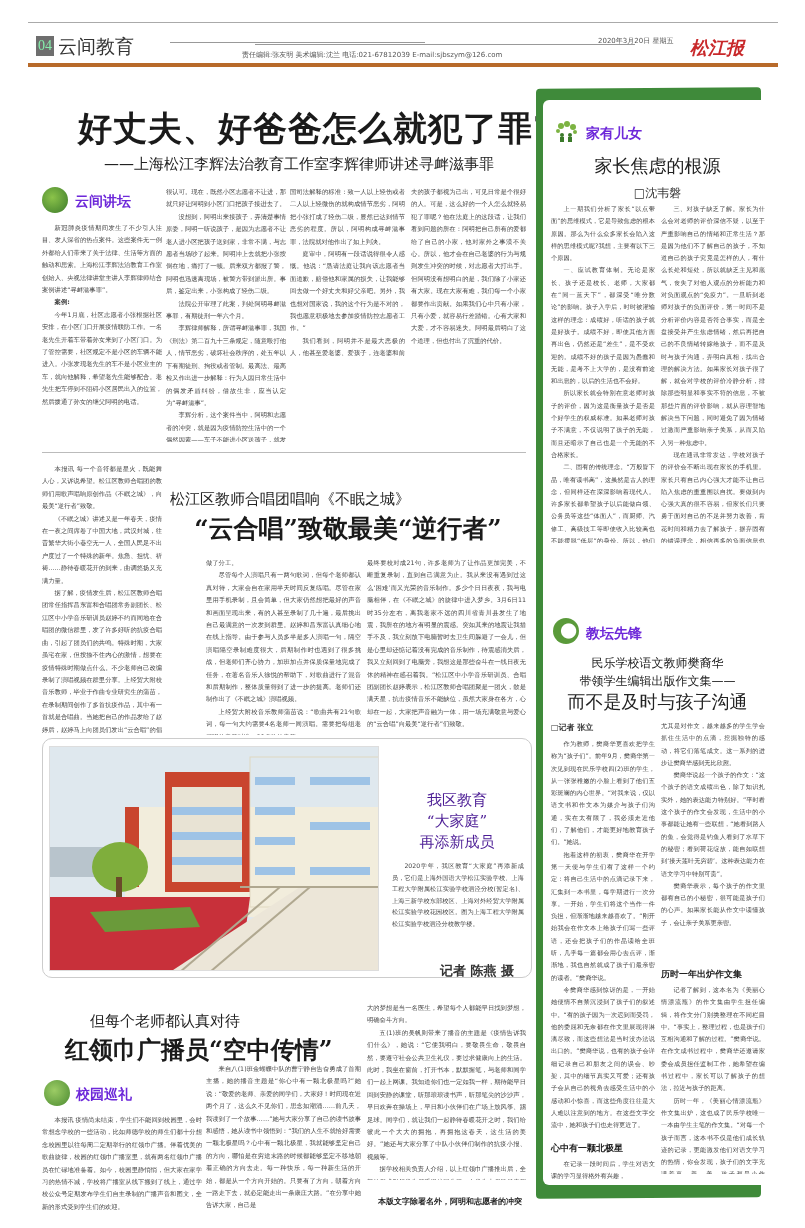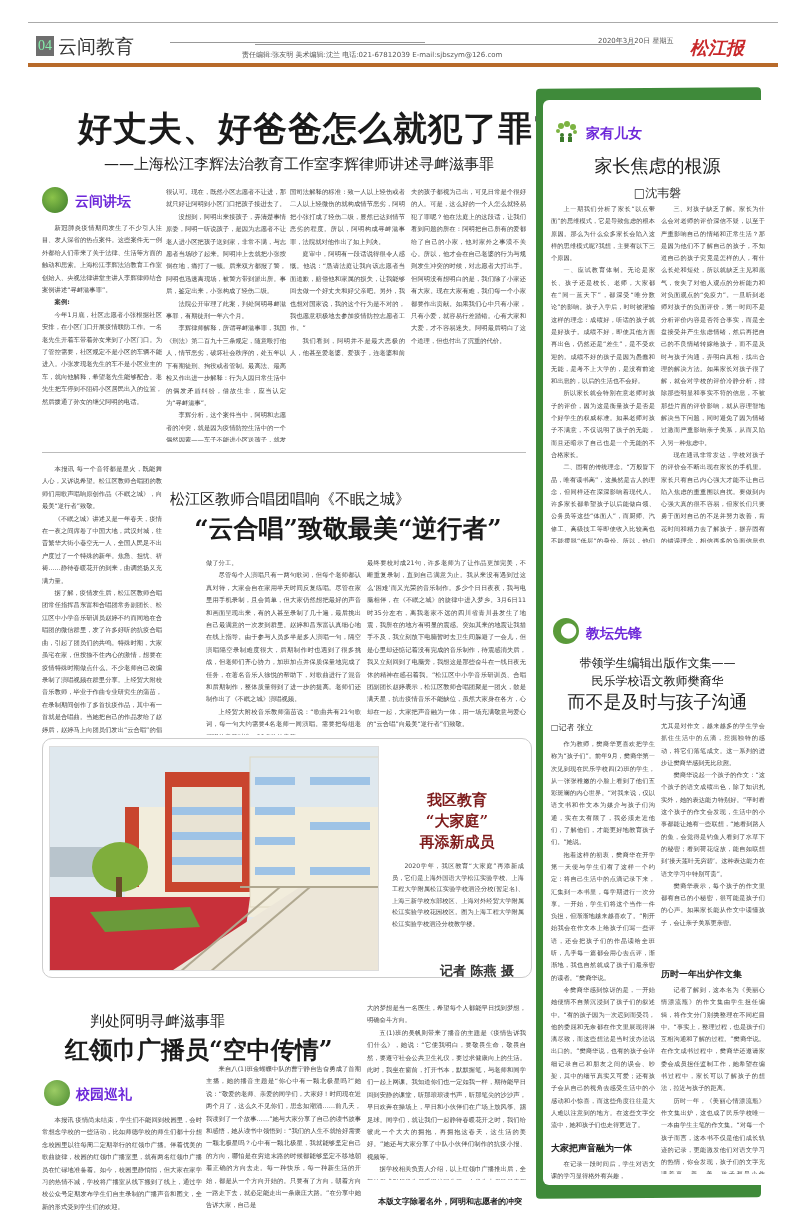--- a/index.html
+++ b/index.html
@@ -18,21 +18,21 @@
 .secicon{width:26px;height:26px;border-radius:50%;background:radial-gradient(circle at 40% 40%,#8bc34a,#3b7a2a)}
 .sectag{font-size:14px;font-weight:bold;color:#6d28d9;font-family:"DejaVu Sans",sans-serif}
 .col{font-size:6.3px;line-height:12.4px;color:#444;text-align:justify;overflow:hidden}
 .col p{text-indent:2em}
 .greenpanel{left:536px;top:88px;width:225px;height:1110px;background:#3f8a3a;border-radius:4px;transform:skewY(-0.4deg)}
 .whitepanel{left:543px;top:100px;width:228px;height:1085px;background:#fff;border-radius:6px}
 .panelhead{font-size:18px;font-weight:normal;color:#222;font-family:"DejaVu Serif",serif}
 .hr{height:1px;background:#bbb}
 .photo{left:49px;top:746px;width:330px;height:225px;overflow:hidden;border:1px solid #ddd}
 .photobox{left:42px;top:738px;width:490px;height:240px;border:1px solid #ccc;border-radius:10px}
-.capt{font-size:15px;font-weight:bold;color:#7f1d1d;text-align:center;line-height:21px;font-family:"DejaVu Serif",serif}
+.capt{font-size:15px;font-weight:normal;color:#4c1d95;text-align:center;line-height:21px;font-family:"DejaVu Serif",serif}
 .serifhead{font-family:"DejaVu Serif",serif;font-weight:bold;color:#1a1a1a}
 </style>
 </head>
 <body>
 
 <div class="abs topline"></div>
 <div class="abs pagenum">04</div>
 <div class="abs section">云间教育</div>
 <div class="abs midline" style="left:170px;width:255px"></div>
 <div class="abs dateline" style="left:598px;top:36px">2020年3月20日  星期五</div>
@@ -120,21 +120,21 @@
 <div class="abs" style="left:386px;top:790px;width:142px">
   <div class="capt">我区教育</div>
   <div class="capt">“大家庭”</div>
   <div class="capt">再添新成员</div>
 </div>
 <div class="abs col" style="left:392px;top:860px;width:132px;height:98px;font-size:6.2px;line-height:11.5px">
   <p>2020学年，我区教育“大家庭”再添新成员，它们是上海外国语大学松江实验学校、上海工程大学附属松江实验学校泗泾分校(暂定名)、上海三新学校东部校区、上海对外经贸大学附属松江实验学校花园校区。图为上海工程大学附属松江实验学校泗泾分校教学楼。</p>
 </div>
 <div class="abs" style="left:440px;top:962px;font-size:13px;color:#333;font-weight:bold">记者  陈燕  摄</div>
 
-<div class="abs" style="left:90px;top:1012px;width:180px;font-size:15px;color:#222">判处阿明寻衅滋事罪</div>
+<div class="abs" style="left:90px;top:1012px;width:180px;font-size:15px;color:#222">但每个老师都认真对待</div>
 <div class="abs serifhead" style="left:65px;top:1034px;font-size:24px;white-space:nowrap">红领巾广播员“空中传情”</div>
 <div class="abs secicon" style="left:44px;top:1080px;background:radial-gradient(circle at 40% 40%,#9ccc65,#4a8a30)"></div>
 <div class="abs sectag" style="left:76px;top:1086px">校园巡礼</div>
 <div class="abs col" style="left:42px;top:1114px;width:160px;height:100px">
   <p>本报讯 疫情尚未结束，学生们不能回到校园里，会时常想念学校的一些活动，比如师德学校的师生们都十分想念校园里以往每周二定期举行的红领巾广播。伴着优美的歌曲旋律，校园的红领巾广播室里，就有两名红领巾广播员在忙碌地准备着。如今，校园里静悄悄，但大家在家学习的热情不减，学校将广播室从线下搬到了线上，通过学校公众号定期发布学生们自主录制的广播声音和图文，全新的形式受到学生们的欢迎。</p>
 </div>
 <div class="abs col" style="left:206px;top:1063px;width:155px;height:152px">
   <p>来自八(1)班金蝴蝶中队的曹宁静自告奋勇成了首期主播，她的播音主题是“你心中有一颗北极星吗?”她说：“敬爱的老师、亲爱的同学们，大家好！时间现在近两个月了，这么久不见你们，思念如潮涌……前几天，我读到了一个故事……”她与大家分享了自己的读书故事和感悟，她从读书中领悟到：“我们的人生不就恰好需要一颗北极星吗？心中有一颗北极星，我就能够坚定自己的方向，哪怕是在穷途末路的时候都能够坚定不移地朝着正确的方向去走。每一种快乐，每一种新生活的开始，都是从一个方向开始的。只要有了方向，朝着方向一路走下去，就必定能走出一条康庄大路。”在分享中她告诉大家，自己是</p>
 </div>
 <div class="abs col" style="left:367px;top:1002px;width:159px;height:178px">
@@ -174,36 +174,36 @@
   <p>二、固有的传统理念。“万般皆下品，唯有读书高”，这虽然是古人的理念，但同样还在深深影响着现代人。许多家长都希望孩子以后能做白领、公务员等这些“体面人”，而厨师、汽修工、高级技工等即使收入比较高也不能摆脱“低层”的身份。所以，他们一旦得知孩子在学校的表现不佳，首先想到的就是孩子无法成为“体面人”，接着联想到孩子和自己以后的“惨状”，随即陷入焦虑甚至是愤怒。</p>
 </div>
 <div class="abs col" style="left:661px;top:203px;width:104px;height:340px;font-size:6.2px;line-height:12.3px">
   <p>三、对孩子缺乏了解。家长为什么会对老师的评价深信不疑，以至于严重影响自己的情绪和正常生活？那是因为他们不了解自己的孩子，不知道自己的孩子究竟是怎样的人，有什么长处和短处，所以就缺乏主见和底气，丧失了对他人观点的分析能力和对负面观点的“免疫力”。一旦听到老师对孩子的负面评价，第一时间不是分析评价内容是否符合事实，而是全盘接受并产生焦虑情绪，然后再把自己的不良情绪转嫁给孩子，而不是及时与孩子沟通，弄明白真相，找出合理的解决方法。如果家长对孩子很了解，就会对学校的评价冷静分析，排除那些明显和事实不符的信息，不被那些片面的评价影响，就从容理智地解决当下问题，同时避免了因为情绪过激而严重影响亲子关系，从而又陷入另一种焦虑中。</p>
   <p>现在通讯非常发达，学校对孩子的评价会不断出现在家长的手机里。家长只有自己内心强大才能不让自己陷入焦虑的重重围以自扰。要做到内心强大真的很不容易，但家长们只要勇于面对自己的不足并努力改善，肯花时间和精力去了解孩子，摒弃固有的错误理念，相信再多的负面信息也不会让自己陷入焦虑，亲子关系会越来越好，家庭生活也会越来越充满快乐和正能量。</p>
 </div>
 
 <div class="abs secicon" style="left:553px;top:618px;background:radial-gradient(circle at 60% 50%,#fff 35%,#5a9a3a 40%)"></div>
 <div class="abs sectag" style="left:586px;top:625px">教坛先锋</div>
 <div class="abs" style="left:545px;top:654px;width:225px;text-align:center;font-size:12px;color:#222;line-height:18px">
+  <div>民乐学校语文教师樊裔华</div>
   <div>带领学生编辑出版作文集——</div>
-  <div>民乐学校语文教师樊裔华</div>
 </div>
 <div class="abs panelhead" style="left:545px;top:690px;width:225px;text-align:center;font-size:18px">而不是及时与孩子沟通</div>
-<div class="abs" style="left:551px;top:722px;font-size:8px;color:#333;font-weight:normal">□记者  张立</div>
+<div class="abs" style="left:551px;top:722px;font-size:8px;color:#333;font-weight:bold">□记者  张立</div>
 <div class="abs col" style="left:551px;top:738px;width:104px;height:400px;font-size:6.2px;line-height:12.3px">
   <p>作为教师，樊裔华更喜欢把学生称为“孩子们”。前年9月，樊裔华第一次见到现在民乐学校四(2)班的学生，从一张张稚嫩的小脸上看到了他们五彩斑斓的内心世界。“对我来说，仅以语文书和作文本为媒介与孩子们沟通，实在太有限了，我必须走近他们，了解他们，才能更好地教育孩子们。”她说。</p>
   <p>抱着这样的初衷，樊裔华在开学第一天便与学生们有了这样一个约定：将自己生活中的点滴记录下来，汇集到一本书里，每学期进行一次分享。一开始，学生们将这个当作一件负担，但渐渐地越来越喜欢了。“刚开始我会在作文本上给孩子们写一些评语，还会把孩子们的作品读给全班听，几乎每一篇都会用心去点评，渐渐地，我也自然就成了孩子们最亲密的读者。”樊裔华说。</p>
   <p>令樊裔华感到惊讶的是，一开始她便情不自禁沉浸到了孩子们的叙述中。“有的孩子因为一次迟到而受罚，他的委屈和无奈都在作文里展现得淋漓尽致，而这些想法是当时没办法说出口的。”樊裔华说，也有的孩子会详细记录自己和朋友之间的误会、吵架，其中的细节真实又可爱；还有孩子会从自己的视角去感受生活中的小感动和小惊喜，而这些角度往往是大人难以注意到的地方。在这些文字交流中，她和孩子们也走得更近了。</p>
 </div>
 <div class="abs col" style="left:661px;top:720px;width:104px;height:248px;font-size:6.2px;line-height:12.3px">
   <p style="text-indent:0">尤其是对作文，越来越多的学生学会抓住生活中的点滴，挖掘独特的感动，将它们落笔成文。这一系列的进步让樊裔华感到无比欣慰。</p>
   <p>樊裔华说起一个孩子的作文：“这个孩子的语文成绩出色，除了知识扎实外，她的表达能力特别好。”平时看这个孩子的作文会发现，生活中的小事都能让她有一些联想，“她看到路人的鱼，会觉得是钓鱼人看到了水草下的秘密；看到荷花绽放，能自如联想到‘接天莲叶无穷碧’。这种表达能力在语文学习中特别可贵”。</p>
   <p>樊裔华表示，每个孩子的作文里都有自己的小秘密，很可能是孩子们的心声。如果家长能从作文中读懂孩子，会让亲子关系更亲密。</p>
 </div>
 <div class="abs" style="left:661px;top:968px;font-size:9px;font-weight:bold;color:#222">历时一年出炉作文集</div>
 <div class="abs col" style="left:661px;top:984px;width:104px;height:190px;font-size:6.2px;line-height:12.3px">
   <p>记者了解到，这本名为《美丽心情漂流瓶》的作文集由学生担任编辑，将作文分门别类整理在不同栏目中。“事实上，整理过程，也是孩子们互相沟通和了解的过程。”樊裔华说。在作文成书过程中，樊裔华还邀请家委会成员担任监制工作，她希望在编书过程中，家长可以了解孩子的想法，拉近与孩子的距离。</p>
   <p>历时一年，《美丽心情漂流瓶》作文集出炉，这也成了民乐学校唯一一本由学生主笔的作文集。“对每一个孩子而言，这本书不仅是他们成长轨迹的记录，更能激发他们对语文学习的热情，你会发现，孩子们的文字充满着真、善、美，孩子都是小作家。”樊裔华说。</p>
 </div>
-<div class="abs" style="left:551px;top:1142px;font-size:9px;font-weight:bold;color:#222">大家把声音融为一体</div>
+<div class="abs" style="left:551px;top:1142px;font-size:9px;font-weight:bold;color:#222">心中有一颗北极星</div>
 <div class="abs col" style="left:551px;top:1158px;width:104px;height:26px;font-size:6.2px;line-height:12.3px">
   <p>在记录一段时间后，学生对语文课的学习显得格外有兴趣，</p>
 </div>
 
 </body></html>

